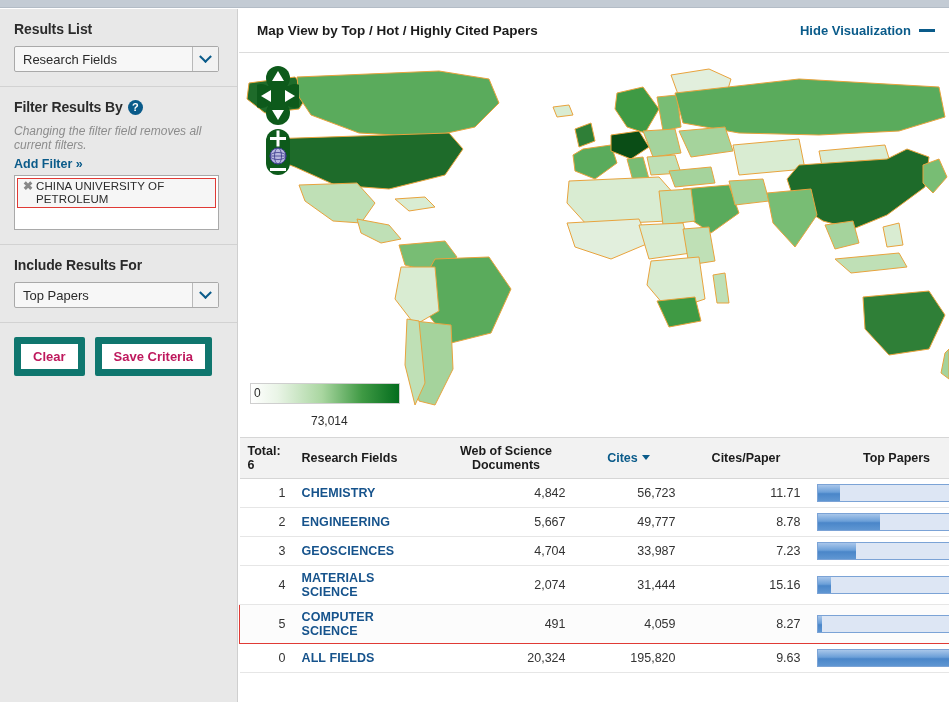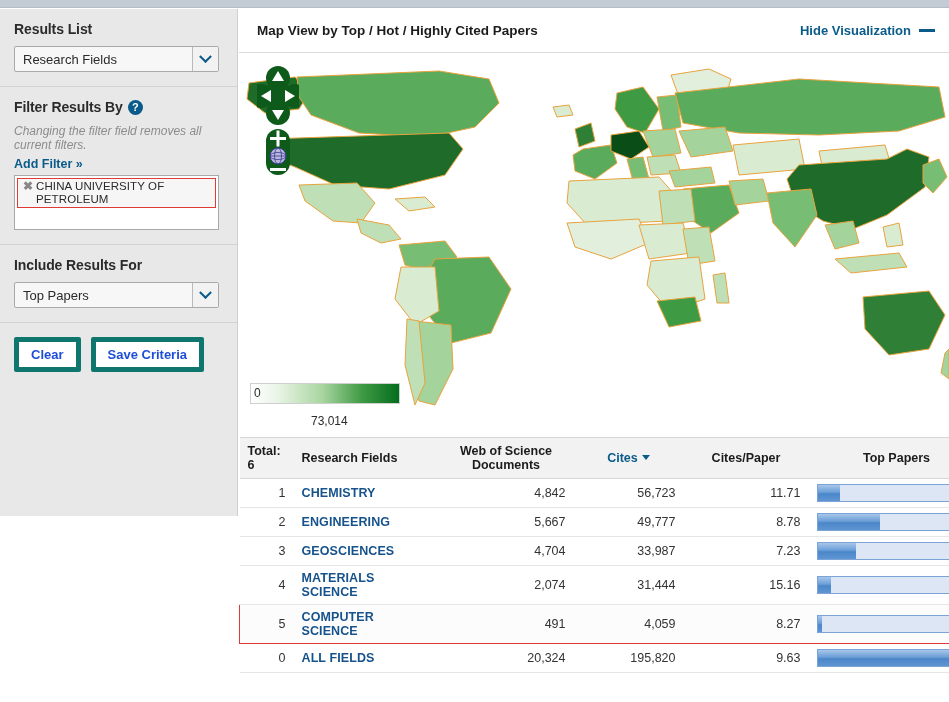--- a/index.html
+++ b/index.html
@@ -18,21 +18,21 @@
   .top-strip {
     position: absolute; left: 0; top: 0;
     width: 949px; height: 8px;
     background: #c3cbd4;
     border-bottom: 1px solid #b3bcc6;
   }
 
   
   .sidebar {
     position: absolute; left: 0; top: 9px;
-    width: 238px; height: 507px;
+    width: 238px; height: 693px;
     background: #e8e8e8;
     border-right: 1px solid #cfcfcf;
   }
   .side-sec {
     padding: 12px 14px 14px 14px;
     border-bottom: 1px solid #d2d2d2;
     background: #e8e8e8;
   }
   .side-title {
     font-size: 14px; font-weight: bold; color: #2b2b2b;
@@ -90,22 +90,22 @@
   }
   .filter-chip .xmark {
     color: #888; font-size: 12px; font-weight: bold;
     margin: 0 3px 0 2px; flex: none; line-height: 13px;
   }
   .filter-chip .chiplabel {
     font-size: 11.5px; color: #2b2b2b; letter-spacing: 0.1px;
   }
   .btn-row { padding: 14px 14px; display: flex; gap: 10px; }
   .btn {
-    background: #ffffff; border: 5px solid #0f766e;
-    color: #1d4ed8; font-size: 13px; font-weight: bold;
+    background: #ffffff; border: 7px solid #0f766e;
+    color: #be185d; font-size: 13px; font-weight: bold;
     padding: 5px 12px; border-radius: 2px; cursor: pointer;
     font-family: "Liberation Sans", sans-serif;
   }
 
   
   .mainpanel {
     position: absolute; left: 239px; top: 9px;
     width: 710px; height: 693px; background: #fff;
   }
   .panel-head {

